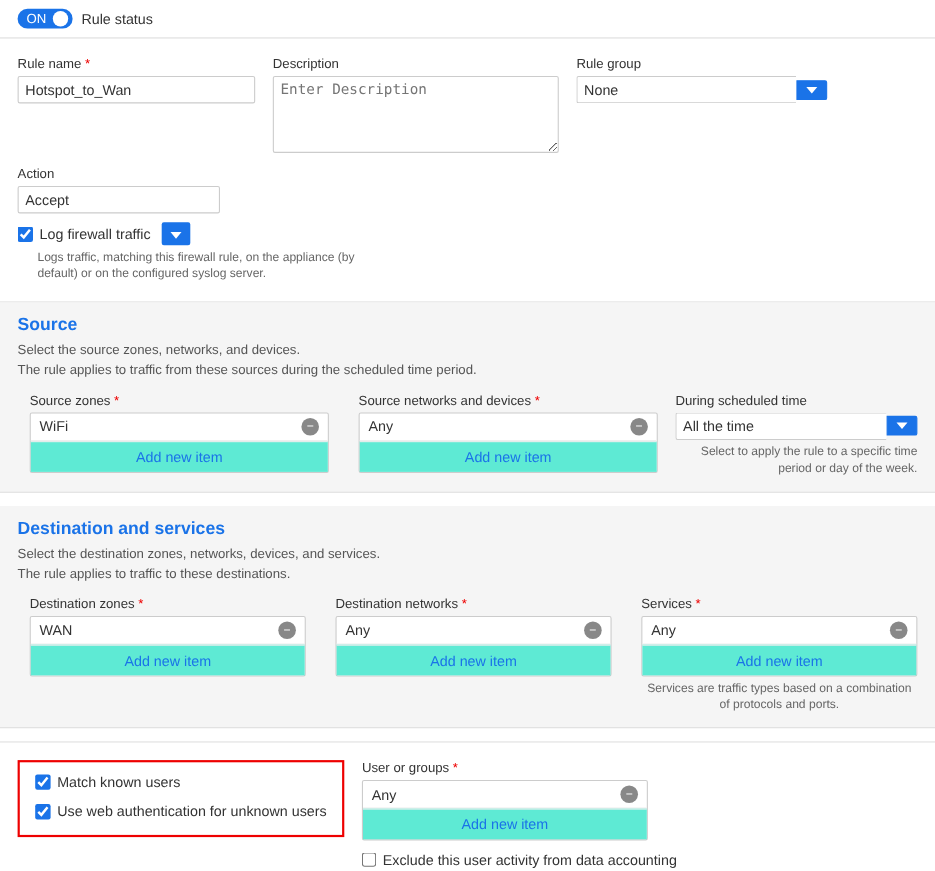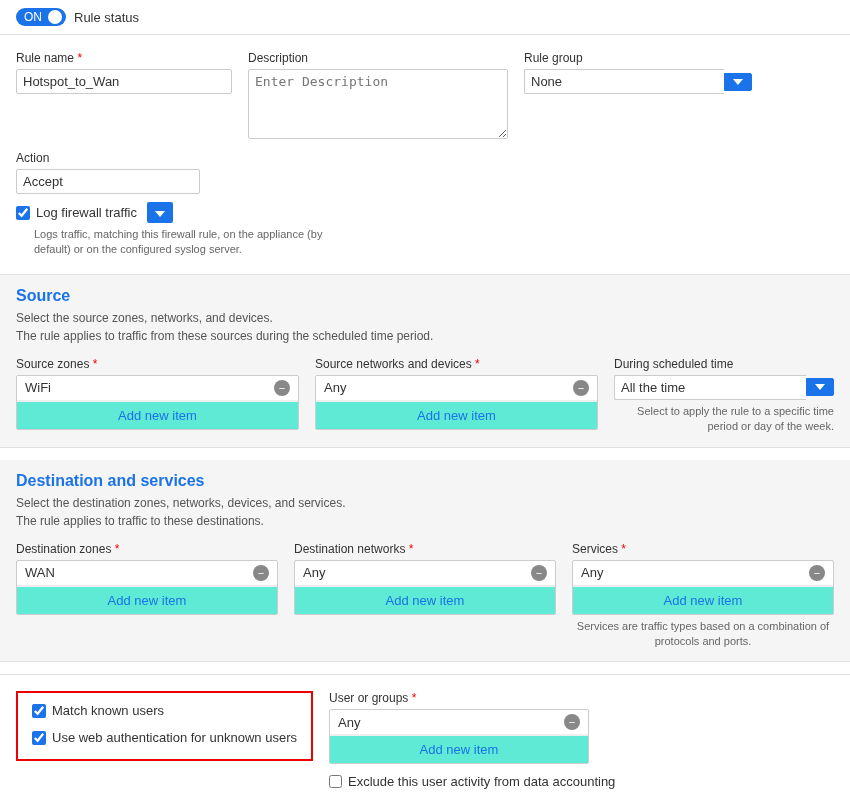--- a/index.html
+++ b/index.html
@@ -36,21 +36,21 @@
 
     .checkbox-row { display: flex; align-items: center; gap: 6px; margin-bottom: 4px; }
     .checkbox-row input[type="checkbox"] { accent-color: #1a73e8; width: 14px; height: 14px; }
     .log-dropdown-btn { background: #1a73e8; border: none; color: #fff; padding: 3px 8px; border-radius: 2px; cursor: pointer; margin-left: 4px; }
     .log-help-text { font-size: 11px; color: #666; margin-left: 18px; line-height: 1.4; max-width: 300px; }
 
     .section-title { font-size: 16px; font-weight: bold; color: #1a73e8; margin-bottom: 4px; }
     .section-desc { font-size: 12px; color: #555; margin-bottom: 12px; line-height: 1.5; }
 
     .multi-col { display: flex; gap: 16px; }
-    .col-box { flex: 1; }
+    .col-box { flex: 1; margin-left: 11px; }
     .col-label { font-size: 12px; color: #333; margin-bottom: 4px; }
     .col-label .required { color: #e00; }
 
     .item-box { border: 1px solid #ccc; border-radius: 2px; background: #fff; }
     .item-row { display: flex; align-items: center; justify-content: space-between; padding: 4px 8px; border-bottom: 1px solid #eee; }
     .item-row:last-child { border-bottom: none; }
     .item-text { font-size: 13px; }
     .remove-btn { width: 16px; height: 16px; background: #888; border-radius: 50%; border: none; cursor: pointer; display: flex; align-items: center; justify-content: center; color: #fff; font-size: 11px; flex-shrink: 0; }
     .add-item-btn { width: 100%; padding: 6px; border: none; background: #5eead4; color: #1a73e8; cursor: pointer; font-size: 13px; text-align: center; border-top: 1px solid #eee; }
 

